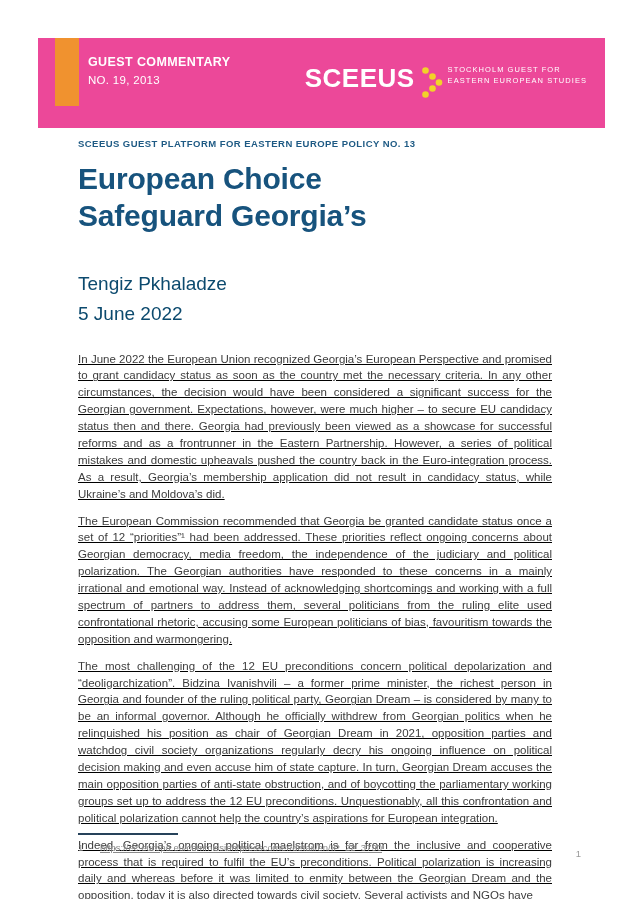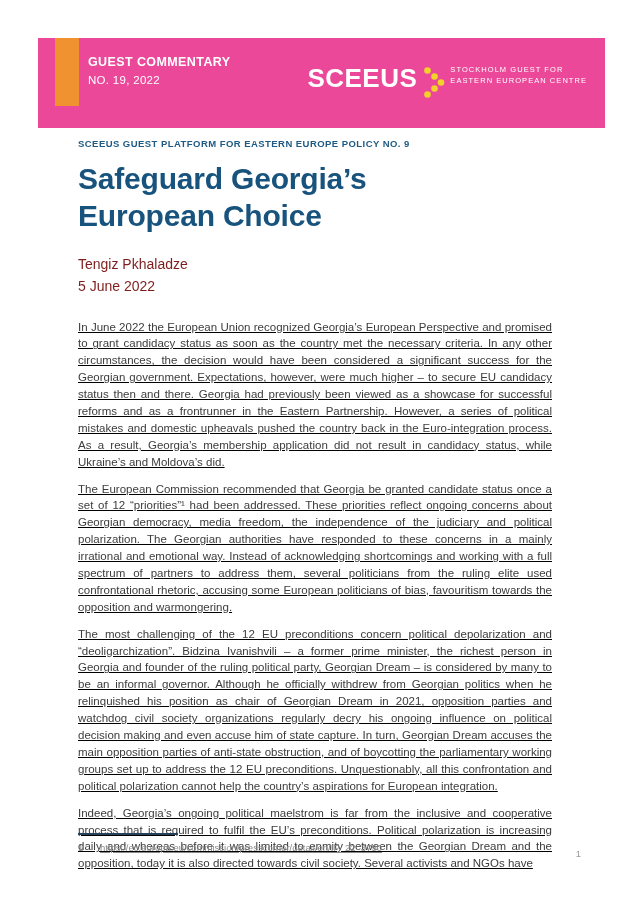--- a/index.html
+++ b/index.html
@@ -80,23 +80,23 @@
   }
   .title {
     color: #17537d;
     font-size: 30px;
     font-weight: bold;
     line-height: 1.23;
     margin-top: 12px;
     letter-spacing: -0.2px;
   }
   .byline {
-    margin-top: 18px;
-    color: #7f1d1d;
-    font-size: 14px;
+    margin-top: 34px;
+    color: #0c4a6e;
+    font-size: 19px;
     line-height: 1.6;
   }
   .body-text { margin-top: 21px; text-decoration: underline; }
   .para {
     margin: 0 0 10px 0;
     font-size: 11.5px;
     line-height: 1.47;
     text-align: justify;
     color: #3c3c3c;
   }
@@ -133,43 +133,43 @@
 </style>
 </head>
 <body>
 
 <div class="page">
 
   <div class="banner">
     <div class="accent-bar"></div>
     <div class="banner-titles">
       <div class="banner-series">GUEST COMMENTARY</div>
-      <div class="banner-issue">NO. 19, 2022</div>
+      <div class="banner-issue">NO. 19, 2013</div>
     </div>
     <div class="logo">
       <span class="logo-word">SCEEUS</span>
       <svg class="logo-dots" width="25" height="35" viewBox="0 0 25 35">
         <circle cx="7.5" cy="5.5" r="3.3" fill="#f2d229"></circle>
         <circle cx="14.5" cy="11.5" r="3.3" fill="#f2d229"></circle>
         <circle cx="21" cy="17.5" r="3.3" fill="#f2d229"></circle>
         <circle cx="14.5" cy="23.5" r="3.3" fill="#f2d229"></circle>
         <circle cx="7.5" cy="29.5" r="3.3" fill="#f2d229"></circle>
       </svg>
       <span class="logo-sub">
         <span>STOCKHOLM GUEST FOR</span><br>
-        <span>EASTERN EUROPEAN CENTRE</span>
+        <span>EASTERN EUROPEAN STUDIES</span>
       </span>
     </div>
   </div>
 
   <div class="content">
-    <div class="kicker">SCEEUS GUEST PLATFORM FOR EASTERN EUROPE POLICY NO. 9</div>
+    <div class="kicker">SCEEUS GUEST PLATFORM FOR EASTERN EUROPE POLICY NO. 13</div>
     <h1 class="title" style="margin:12px 0 0 0;">
+      <span style="display:block;">European Choice</span>
       <span style="display:block;">Safeguard Georgia’s</span>
-      <span style="display:block;">European Choice</span>
     </h1>
     <div class="byline">
       <div>Tengiz Pkhaladze</div>
       <div>5 June 2022</div>
     </div>
     <div class="body-text">
       <p class="para">In June 2022 the European Union recognized Georgia’s European Perspective and promised to grant candidacy status as soon as the country met the necessary criteria. In any other circumstances, the decision would have been considered a significant success for the Georgian government. Expectations, however, were much higher – to secure EU candidacy status then and there. Georgia had previously been viewed as a showcase for successful reforms and as a frontrunner in the Eastern Partnership. However, a series of political mistakes and domestic upheavals pushed the country back in the Euro-integration process. As a result, Georgia’s membership application did not result in candidacy status, while Ukraine’s and Moldova’s did.</p>
       <p class="para">The European Commission recommended that Georgia be granted candidate status once a set of 12 “priorities”¹ had been addressed. These priorities reflect ongoing concerns about Georgian democracy, media freedom, the independence of the judiciary and political polarization. The Georgian authorities have responded to these concerns in a mainly irrational and emotional way. Instead of acknowledging shortcomings and working with a full spectrum of partners to address them, several politicians from the ruling elite used confrontational rhetoric, accusing some European politicians of bias, favouritism towards the opposition and warmongering.</p>
       <p class="para">The most challenging of the 12 EU preconditions concern political depolarization and “deoligarchization”. Bidzina Ivanishvili – a former prime minister, the richest person in Georgia and founder of the ruling political party, Georgian Dream – is considered by many to be an informal governor. Although he officially withdrew from Georgian politics when he relinquished his position as chair of Georgian Dream in 2021, opposition parties and watchdog civil society organizations regularly decry his ongoing influence on political decision making and even accuse him of state capture. In turn, Georgian Dream accuses the main opposition parties of anti-state obstruction, and of boycotting the parliamentary working groups set up to address the 12 EU preconditions. Unquestionably, all this confrontation and political polarization cannot help the country’s aspirations for European integration.</p>
       <p class="para">Indeed, Georgia’s ongoing political maelstrom is far from the inclusive and cooperative process that is required to fulfil the EU’s preconditions. Political polarization is increasing daily and whereas before it was limited to enmity between the Georgian Dream and the opposition, today it is also directed towards civil society. Several activists and NGOs have</p>

